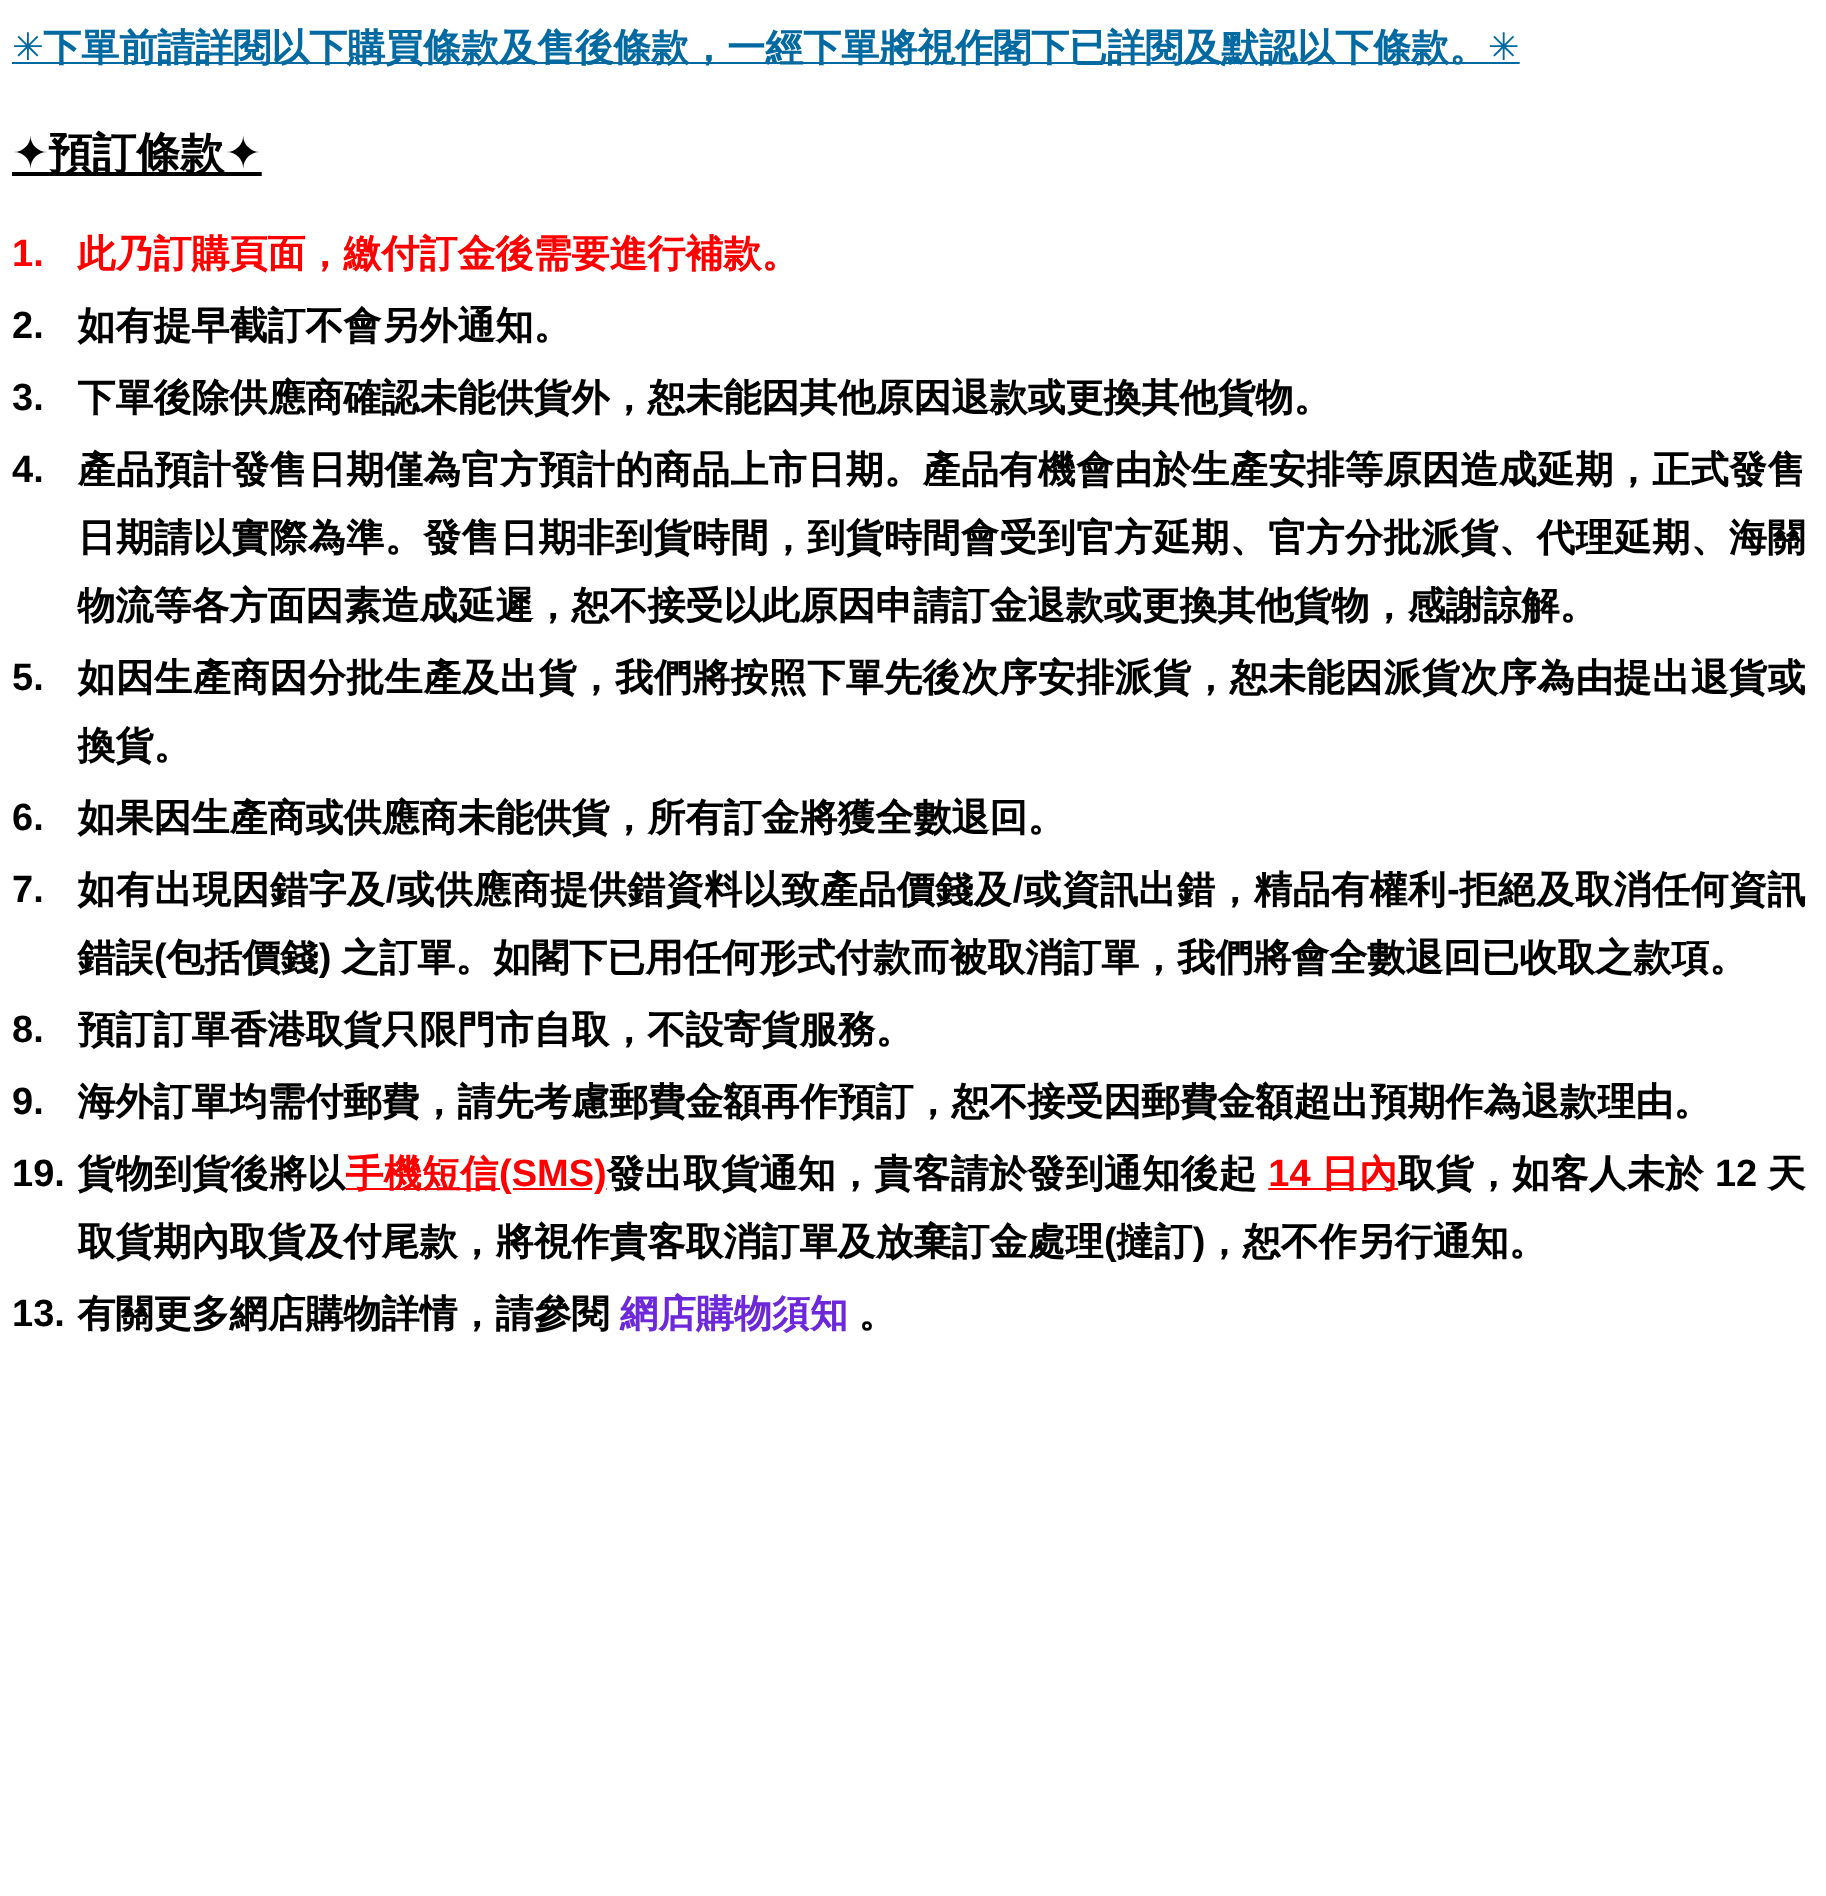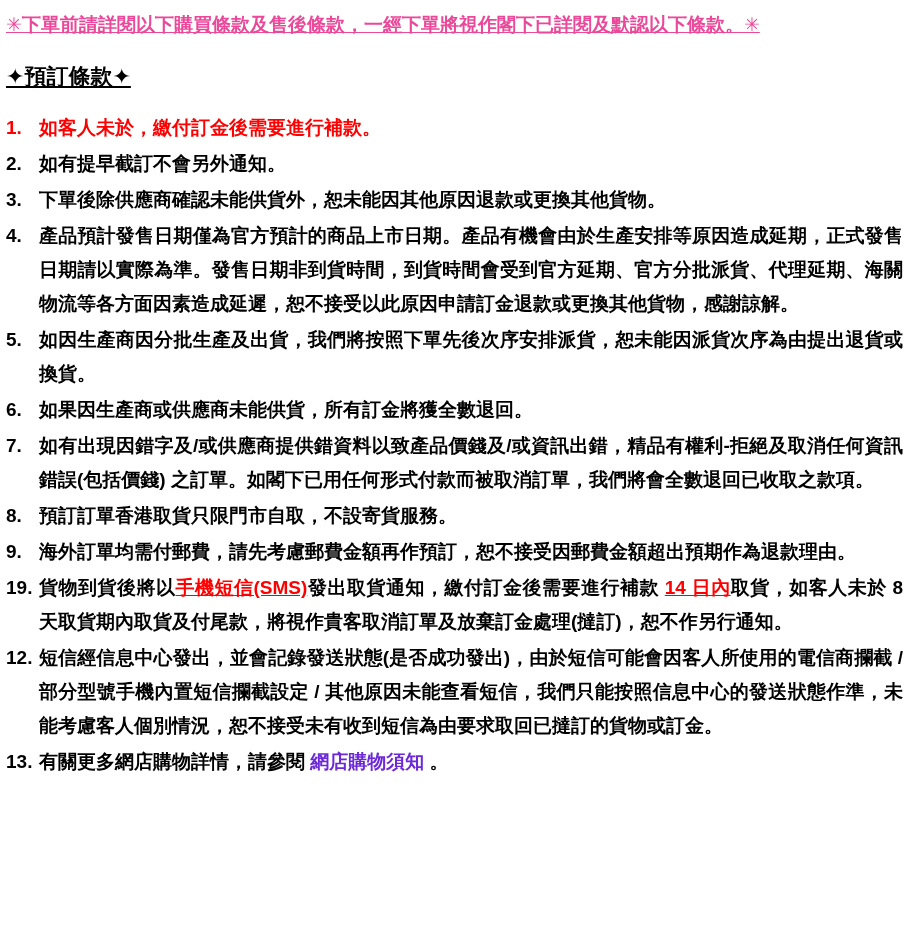--- a/index.html
+++ b/index.html
@@ -7,21 +7,21 @@
   body {
     width: 913px;
     height: 948px;
     overflow: hidden;
     font-family: "Liberation Sans", "DejaVu Sans", sans-serif;
     font-weight: bold;
     color: #000000;
   }
   .doc { padding: 8px 10px 0 6px; }
   .notice {
-    color: #ec4899;
+    color: #0369a1;
     font-size: 19px;
     line-height: 25px;
     text-decoration: underline;
     margin: 4px 0 27px 0;
   }
   .section-title {
     color: #000000;
     font-size: 22px;
     line-height: 25px;
     text-decoration: underline;
@@ -52,21 +52,21 @@
 <div class="doc">
 
   <p class="notice">✳下單前請詳閱以下購買條款及售後條款，一經下單將視作閣下已詳閱及默認以下條款。✳</p>
 
   <p class="section-title">✦預訂條款✦</p>
 
   <ol class="terms">
 
     <li class="item red">
       <span class="num">1.</span>
-      <span class="txt">如客人未於，繳付訂金後需要進行補款。</span>
+      <span class="txt">此乃訂購頁面，繳付訂金後需要進行補款。</span>
     </li>
 
     <li class="item">
       <span class="num">2.</span>
       <span class="txt">如有提早截訂不會另外通知。</span>
     </li>
 
     <li class="item">
       <span class="num">3.</span>
       <span class="txt">下單後除供應商確認未能供貨外，恕未能因其他原因退款或更換其他貨物。</span>
@@ -99,28 +99,24 @@
 
     <li class="item">
       <span class="num">9.</span>
       <span class="txt">海外訂單均需付郵費，請先考慮郵費金額再作預訂，恕不接受因郵費金額超出預期作為退款理由。</span>
     </li>
 
 
     <li class="item">
       <span class="num">19.</span>
       <span class="txt">
-        <span>貨物到貨後將以</span><span class="red-em">手機短信(SMS)</span><span>發出取貨通知，繳付訂金後需要進行補款 </span><span class="red-em">14 日內</span><span>取貨，如客人未於 8 天取貨期內取貨及付尾款，將視作貴客取消訂單及放棄訂金處理(撻訂)，恕不作另行通知。</span>
+        <span>貨物到貨後將以</span><span class="red-em">手機短信(SMS)</span><span>發出取貨通知，貴客請於發到通知後起 </span><span class="red-em">14 日內</span><span>取貨，如客人未於 12 天取貨期內取貨及付尾款，將視作貴客取消訂單及放棄訂金處理(撻訂)，恕不作另行通知。</span>
       </span>
     </li>
 
-    <li class="item">
-      <span class="num">12.</span>
-      <span class="txt">短信經信息中心發出，並會記錄發送狀態(是否成功發出)，由於短信可能會因客人所使用的電信商攔截 / 部分型號手機內置短信攔截設定 / 其他原因未能查看短信，我們只能按照信息中心的發送狀態作準，未能考慮客人個別情況，恕不接受未有收到短信為由要求取回已撻訂的貨物或訂金。</span>
-    </li>
 
     <li class="item">
       <span class="num">13.</span>
       <span class="txt">
         <span>有關更多網店購物詳情，請參閱 </span><a class="shop-link">網店購物須知</a><span> 。</span>
       </span>
     </li>
 
   </ol>
 </div>

